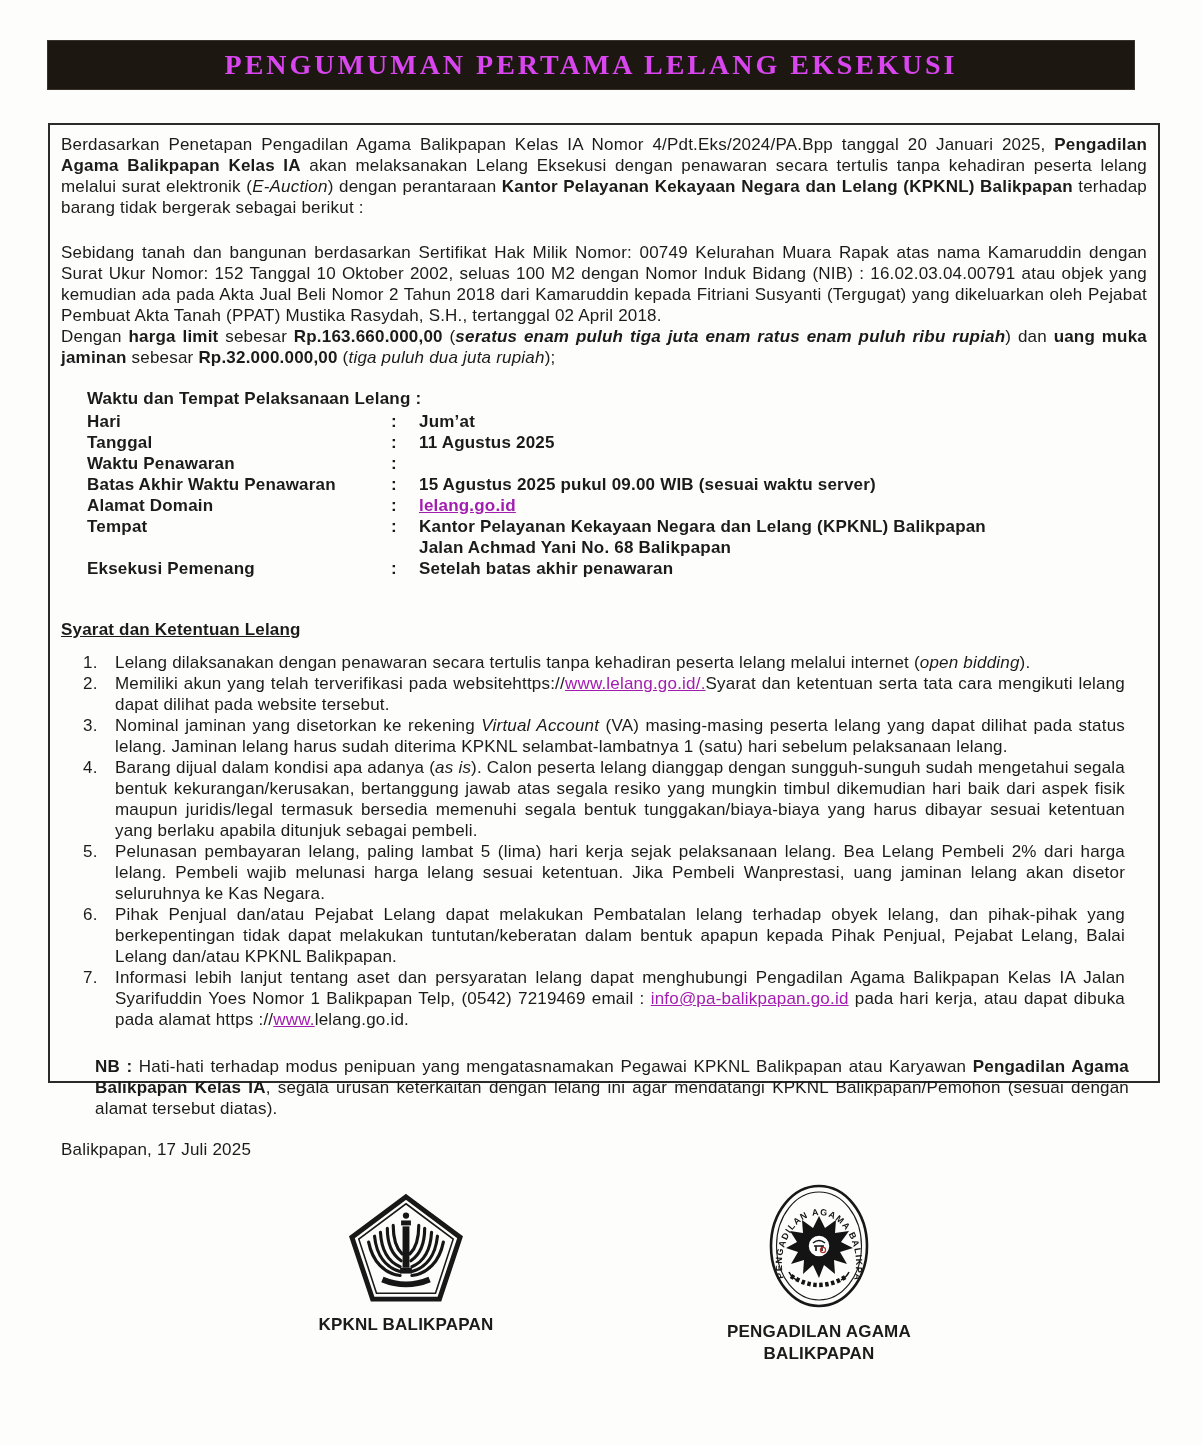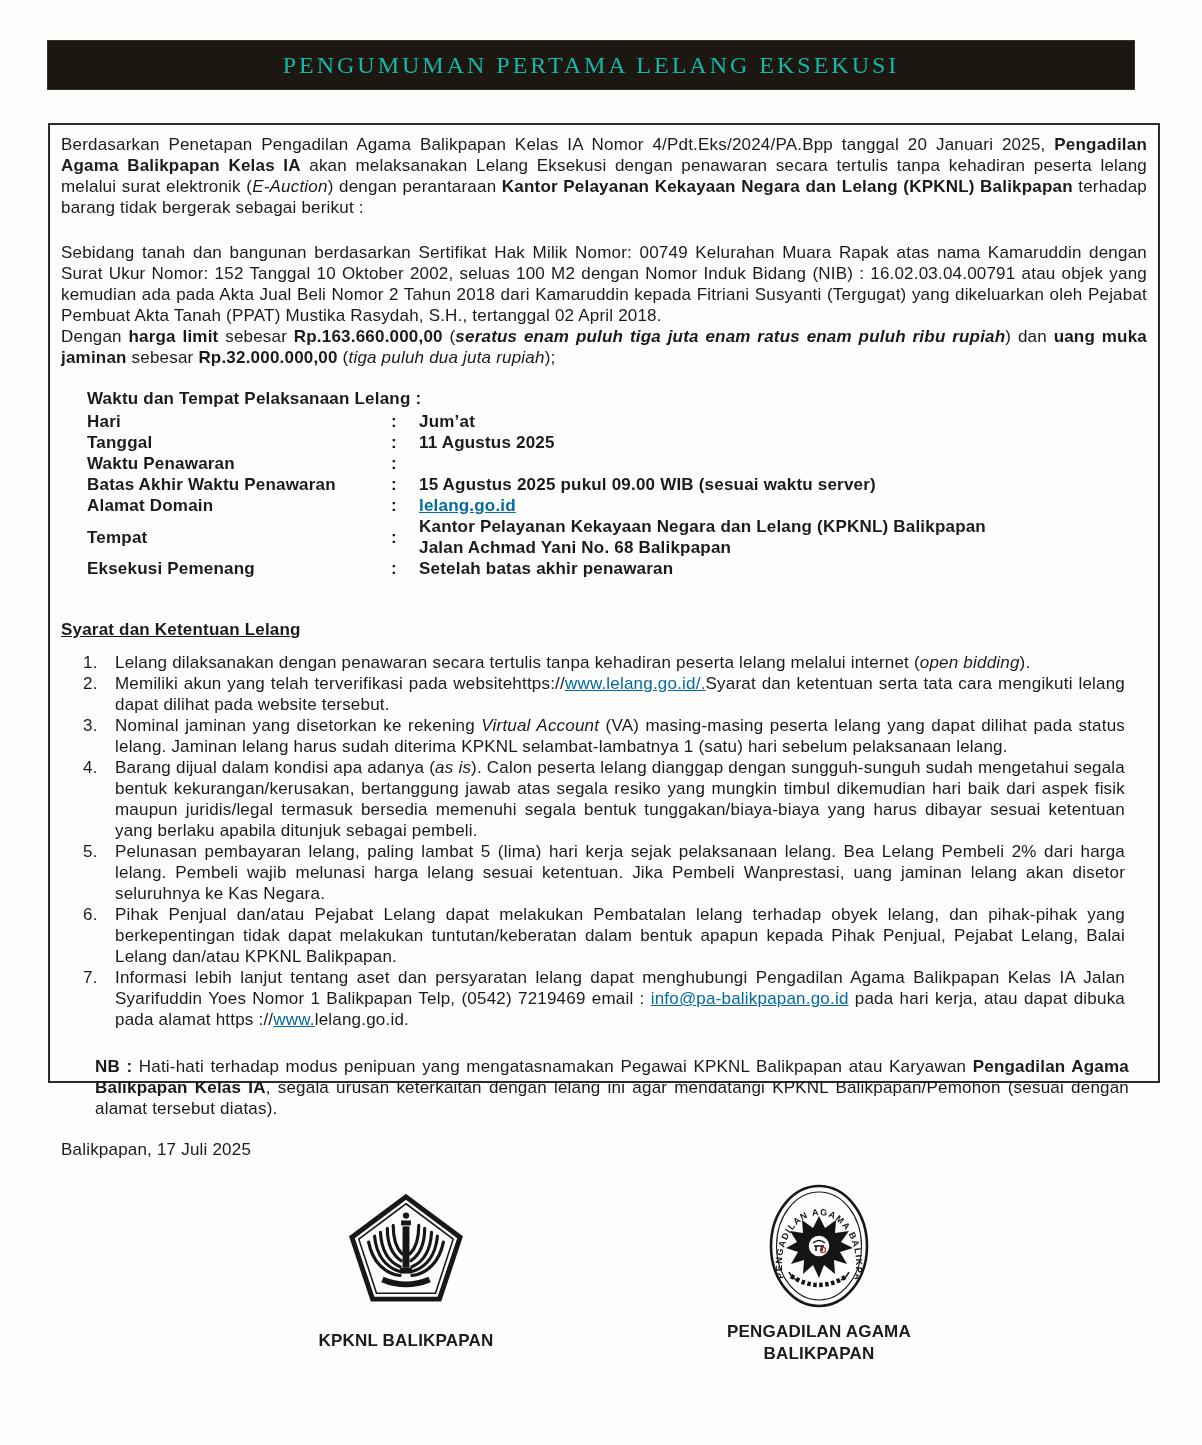--- a/index.html
+++ b/index.html
@@ -4,62 +4,62 @@
 <style>
   html,body{margin:0;padding:0;}
   body{
     width:1202px;height:1445px;position:relative;background:#fdfdfc;
     font-family:"Liberation Sans",sans-serif;color:#1b1b1b;
     -webkit-font-smoothing:antialiased;
   }
   .b{font-weight:700;}
   .i{font-style:italic;}
   .lnk{color:#1155cc;text-decoration:underline;cursor:pointer;}
-  a.lnk{color:#0369a1;}
+  a.lnk{color:#a21caf;}
 
   .banner{
     position:absolute;left:47px;top:40px;width:1088px;height:50px;
     background:#1d1712;display:flex;align-items:center;justify-content:center;
     box-shadow:0 0 0 1px #3a332c inset;
   }
   .banner-title{
-    color:#14b8a6;font-family:"Liberation Serif",serif;font-weight:400;
-    font-size:24px;letter-spacing:3px;white-space:nowrap;
+    color:#d946ef;font-family:"Liberation Serif",serif;font-weight:700;
+    font-size:28px;letter-spacing:3px;white-space:nowrap;
   }
 
   .frame{
     position:absolute;left:48px;top:123px;width:1112px;height:960px;
     border:2px solid #2b2b2b;box-sizing:border-box;
     padding:9px 11px 0 11px;
     font-size:17px;line-height:21px;text-align:justify;
     letter-spacing:.2px;
   }
   .para{margin:0;}
   .gap-md{height:24px;}
 
   .schedule{margin:20px 0 0 26px;font-weight:700;}
   .schedule-heading{margin:0 0 2px 0;}
-  .srow{display:flex;align-items:center;}
+  .srow{display:flex;align-items:flex-start;}
   .srow .lab{width:304px;flex:0 0 304px;}
   .srow .col{width:28px;flex:0 0 28px;}
   .srow .val{flex:1;}
 
   .terms-heading{margin:40px 0 0 0;font-weight:700;text-decoration:underline;}
   .terms{margin:12px 22px 0 22px;}
   .titem{display:flex;align-items:flex-start;margin:0;}
   .titem .num{width:32px;flex:0 0 32px;}
   .titem .ttext{flex:1;text-align:justify;}
 
   .nb{margin:26px 18px 0 34px;}
 
   .date-line{margin-top:20px;text-align:left;}
 
   .signatures{position:relative;height:190px;margin-top:22px;}
   .sig{position:absolute;top:0;display:flex;flex-direction:column;align-items:center;}
-  .sig.left{left:225px;width:240px;gap:16px;}
+  .sig.left{left:225px;width:240px;}
   .sig.right{left:638px;width:240px;}
   .sig .logo{height:122px;display:flex;align-items:flex-end;justify-content:center;}
   .sig .sig-label{font-weight:700;text-align:center;margin-top:10px;line-height:22px;}
   .sig.right .logo{height:128px;}
   .sig.right .sig-label{margin-top:11px;}
 </style>
 </head>
 <body>
 
 <div class="banner">

